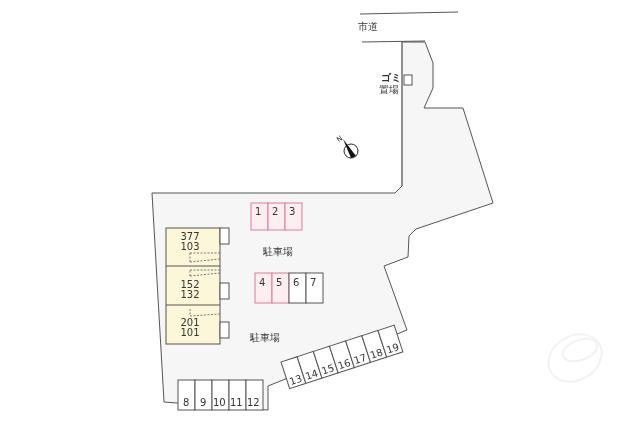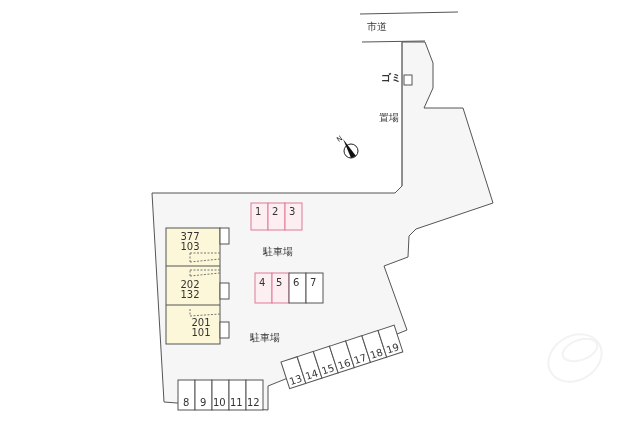--- a/index.html
+++ b/index.html
@@ -95,31 +95,31 @@
     <text class="space-num" x="87" y="25">18</text>
     <text class="space-num" x="104" y="25">19</text>
   </g>
 
   <g opacity="0.12">
     <ellipse cx="575" cy="358" rx="28" ry="22" fill="none" stroke="#999" stroke-width="2" transform="rotate(-30 575 358)"></ellipse>
     <ellipse cx="580" cy="350" rx="18" ry="10" fill="none" stroke="#999" stroke-width="2" transform="rotate(-20 580 350)"></ellipse>
   </g>
 </svg>
 
-<div class="label jp" style="left:367px; top:22px;">市道</div>
+<div class="label jp" style="left:358px; top:22px;">市道</div>
 <div class="label jp" style="left:381px; top:73px;font-weight:bold;">ゴミ</div>
-<div class="label jp" style="left:379px; top:85px;margin-top:28px;">置場</div>
+<div class="label jp" style="left:379px; top:85px;">置場</div>
 
 <div class="label jp" style="left:263px; top:247px;">駐車場</div>
 <div class="label jp" style="left:250px; top:333px;">駐車場</div>
 
 <div class="unit" style="left:168px; top:232px; width:44px;">
   <div>377</div>
   <div>103</div>
 </div>
 <div class="unit" style="left:168px; top:280px; width:44px;">
-  <div>202</div>
+  <div>152</div>
   <div>132</div>
 </div>
-<div class="unit" style="left:179px; top:318px; width:44px;">
+<div class="unit" style="left:168px; top:318px; width:44px;">
   <div>201</div>
   <div>101</div>
 </div>
 
 </body></html>

